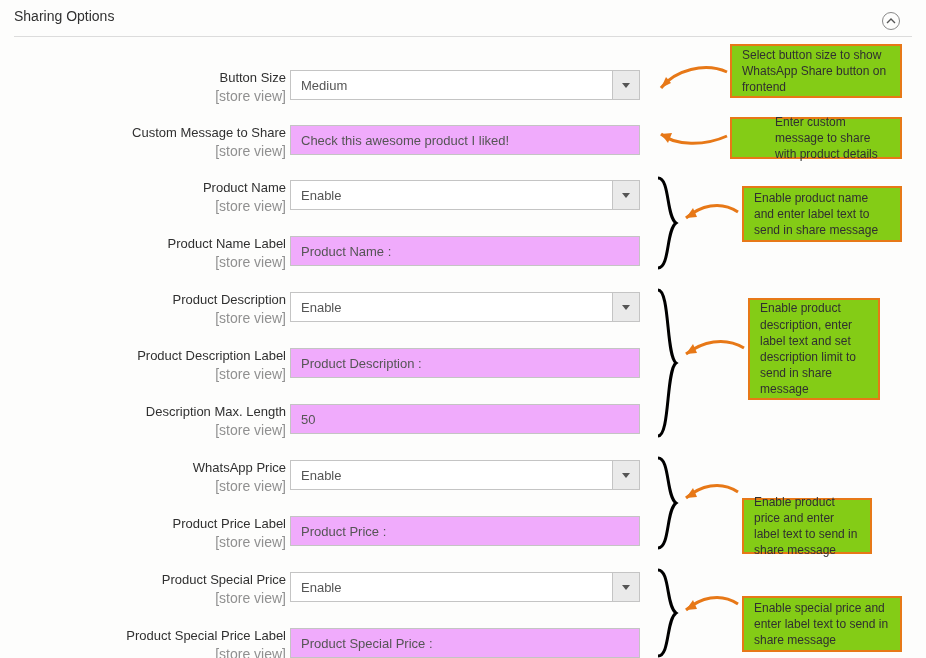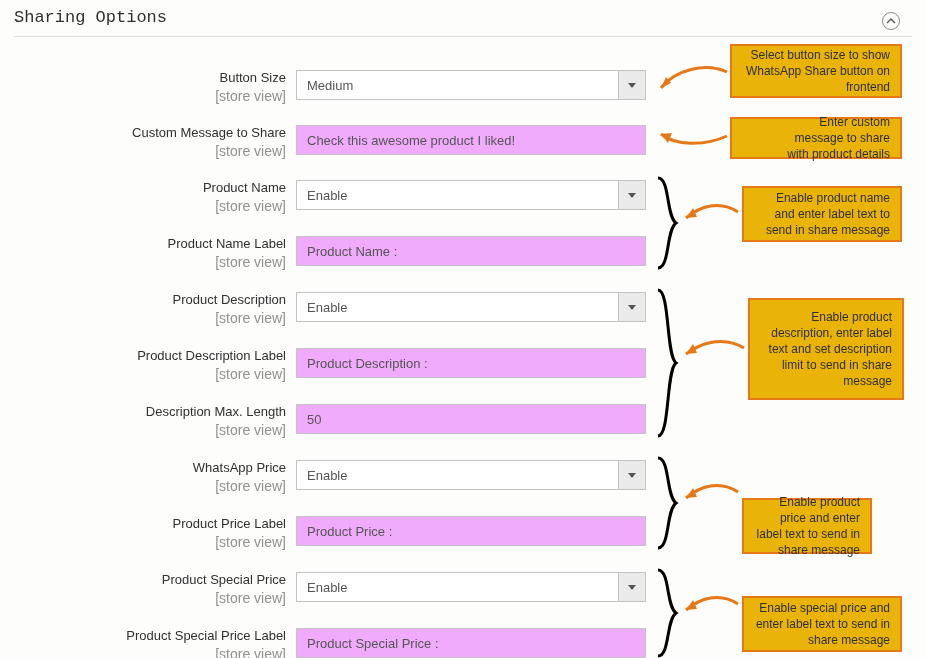--- a/index.html
+++ b/index.html
@@ -8,24 +8,23 @@
     background: #fdfdfc;
     position: relative;
     width: 926px;
     height: 658px;
     overflow: hidden;
   }
   .section-title {
     position: absolute;
     left: 14px;
     top: 8px;
-    font-size: 17px;
+    font-size: 14px;
     color: #303030;
     font-weight: 400;
-    font-family: Liberation Mono, monospace;
   }
   .collapse-icon {
     position: absolute;
     right: 26px;
     top: 12px;
     width: 18px;
     height: 18px;
     border: 1px solid #888;
     border-radius: 50%;
     display: flex;
@@ -56,21 +55,21 @@
   .scope {
     position: absolute;
     right: 370px;
     top: 18px;
     text-align: right;
     font-size: 14px;
     color: #909090;
   }
   .control {
     position: absolute;
-    left: 296px;
+    left: 290px;
     width: 350px;
     height: 40px;
   }
   .select-wrap {
     display: flex;
     width: 100%;
     height: 30px;
   }
   .select-text {
     flex: 1;
@@ -100,24 +99,24 @@
     border: 1px solid #c4c4c4;
     background: #f0abfc;
     font-size: 13px;
     color: #555;
     padding: 0 10px;
     font-family: inherit;
   }
   .callout {
     position: absolute;
     border: 2px solid #e77817;
-    background: #eab308;
+    background: #84cc16;
     font-size: 12px;
     color: #303030;
-    text-align: right;
+    text-align: left;
     display: flex;
     align-items: center;
     justify-content: center;
     padding: 6px 10px;
     line-height: 1.35;
     width: 172px;
   }
   .arrow-svg, .brace-svg {
     position: absolute;
   }
@@ -252,21 +251,21 @@
   <div class="label">Product Special Price Label</div>
   <div class="scope">[store view]</div>
   <div class="control">
     <input class="text-input" value="Product Special Price :" style="">
   </div>
 </div>
 
 <div class="callout" style="left:730px; top:44px; height:54px;">Select button size to show WhatsApp Share button on frontend</div>
 <div class="callout" style="left:730px; top:117px; height:42px;padding-left:43px;">Enter custom message to share with product details</div>
 <div class="callout" style="left:742px; top:186px; width:160px; height:56px;">Enable product name and enter label text to send in share message</div>
-<div class="callout" style="left:748px; top:298px; width:156px; height:102px;">Enable product description, enter label text and set description limit to send in share message</div>
+<div class="callout" style="left:748px; top:298px; width:132px; height:102px;">Enable product description, enter label text and set description limit to send in share message</div>
 <div class="callout" style="left:742px; top:498px; width:130px; height:56px;">Enable product price and enter label text to send in share message</div>
 <div class="callout" style="left:742px; top:596px; width:160px; height:56px;">Enable special price and enter label text to send in share message</div>
 
 <svg class="arrow-svg" style="left:655px; top:60px;" width="75" height="40">
   <path d="M72,12 C50,2 20,10 6,28" fill="none" stroke="#e77817" stroke-width="3"></path>
   <polygon points="6,28 16,23 11,17" fill="#e77817"></polygon>
 </svg>
 <svg class="arrow-svg" style="left:655px; top:120px;" width="75" height="30">
   <path d="M72,16 C50,26 20,26 6,14" fill="none" stroke="#e77817" stroke-width="3"></path>
   <polygon points="6,14 17,13 13,23" fill="#e77817"></polygon>

